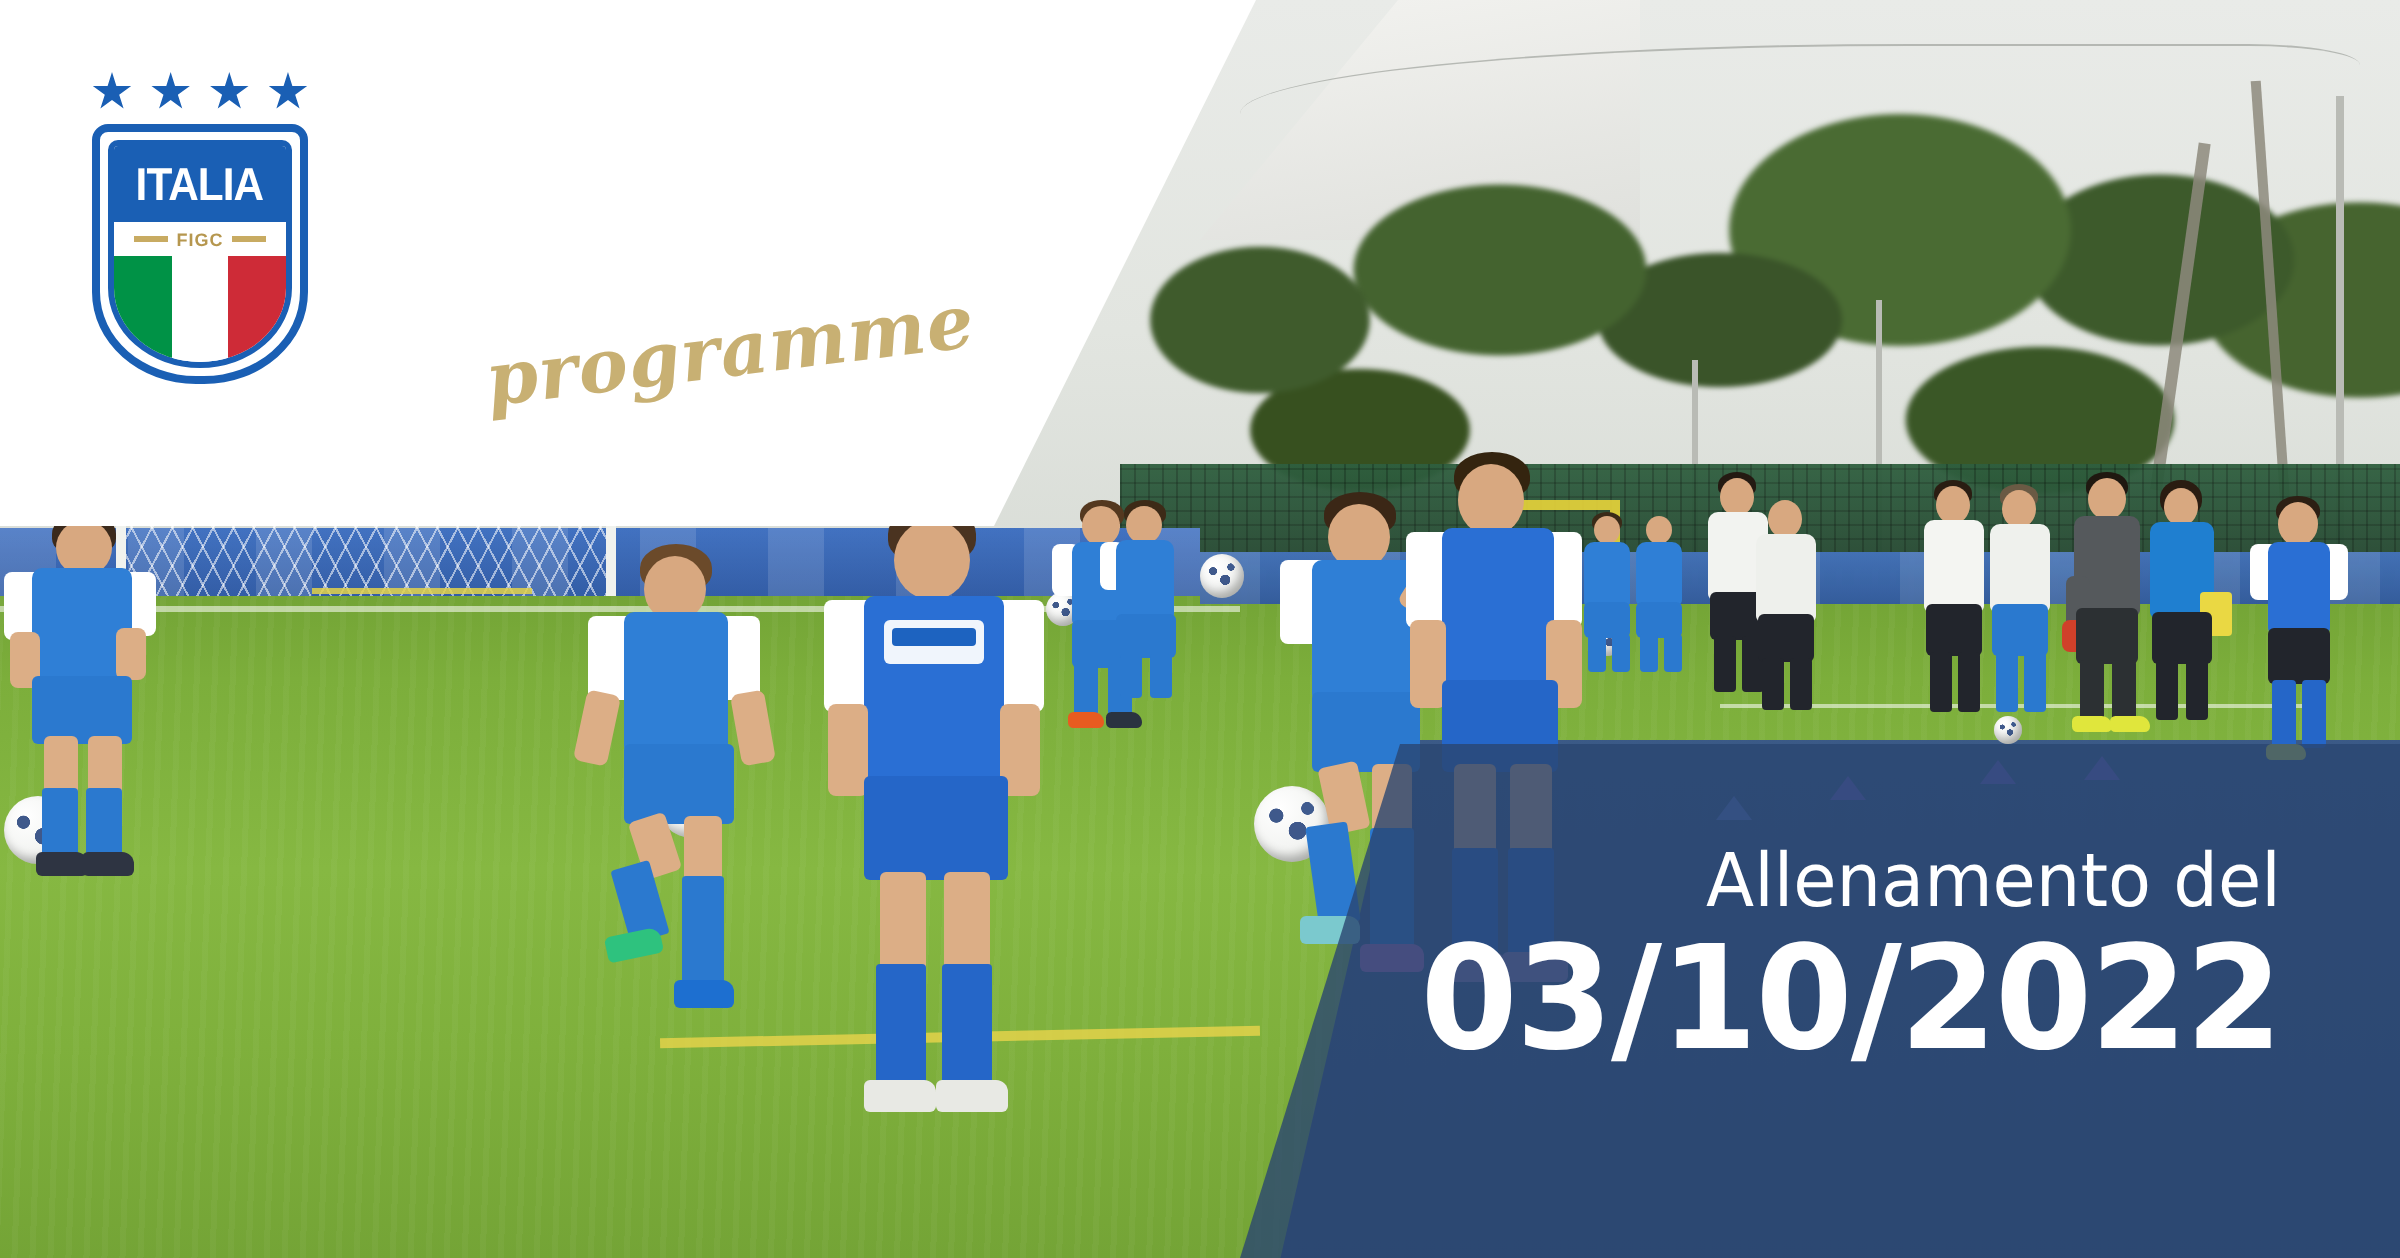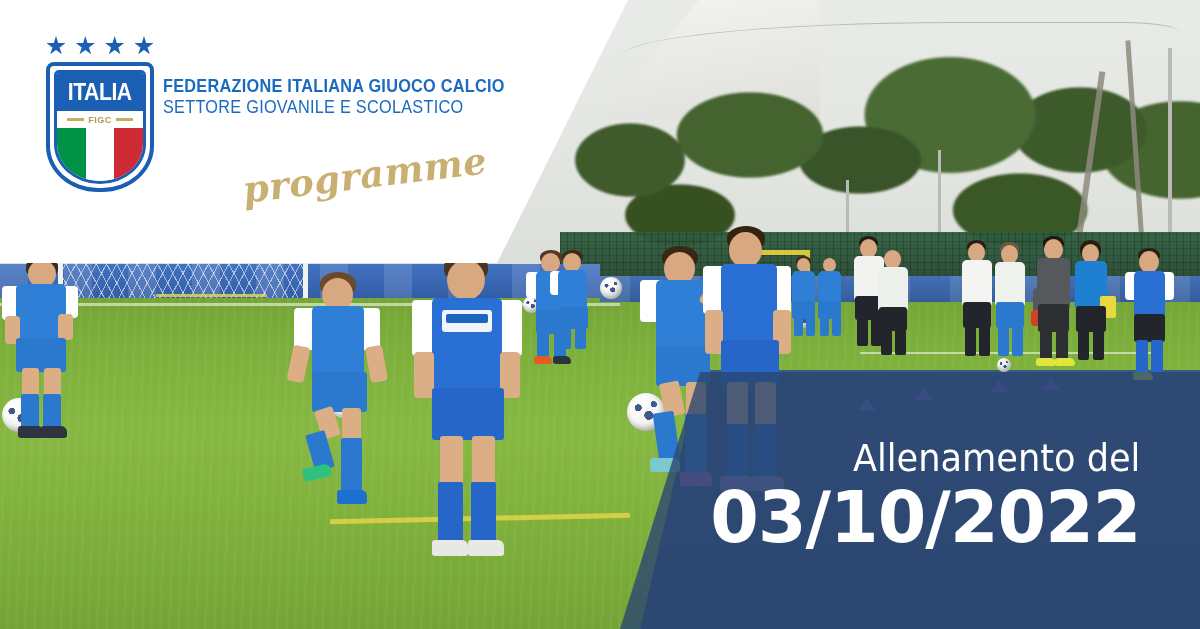--- a/index.html
+++ b/index.html
@@ -644,28 +644,24 @@
           </div>
           <div class="tricolor">
             <div class="tri-g"></div>
             <div class="tri-w"></div>
             <div class="tri-r"></div>
           </div>
         </div>
       </div>
     </div>
 
-    <div class="fed-text">
-      <div class="fed-line1">FEDERAZIONE ITALIANA GIUOCO CALCIO</div>
-      <div class="fed-line2">SETTORE GIOVANILE E SCOLASTICO</div>
-    </div>
 
 
     <div class="programme">programme</div>
   </div>
 
   <div class="date-overlay"></div>
-  <div class="date-text" style="top:440px;">
+  <div class="date-text" style="top:422px;">
     <div class="date-label">Allenamento del</div>
     <div class="date-value">03/10/2022</div>
   </div>
 
 </div>
 
 </body></html>

